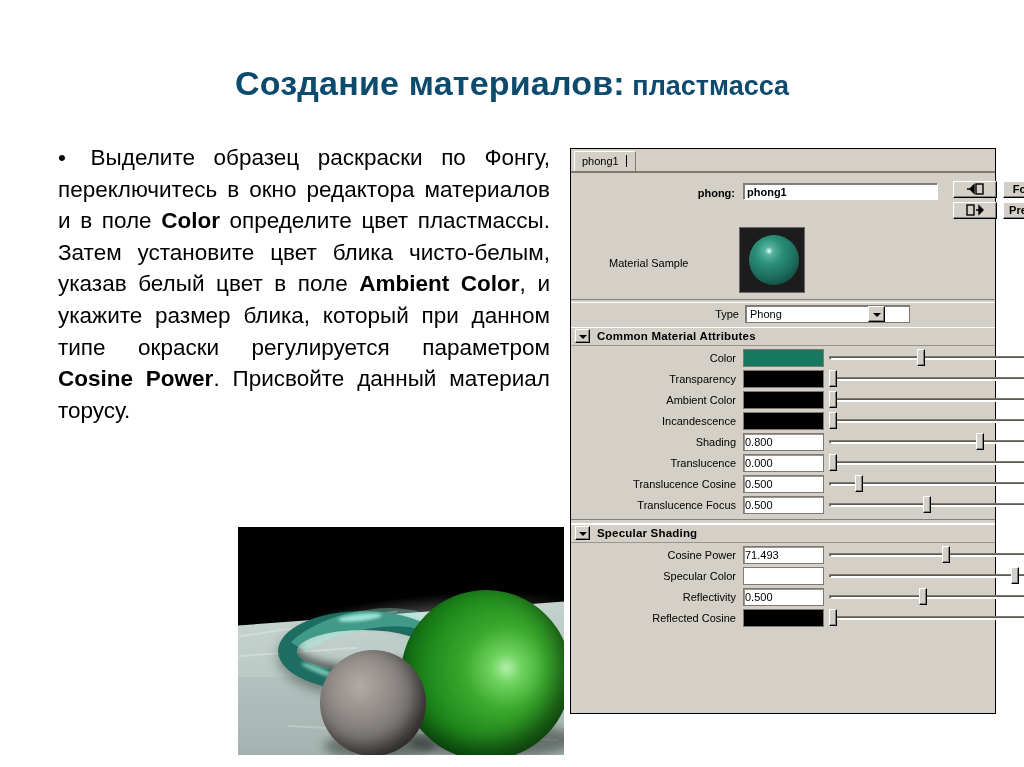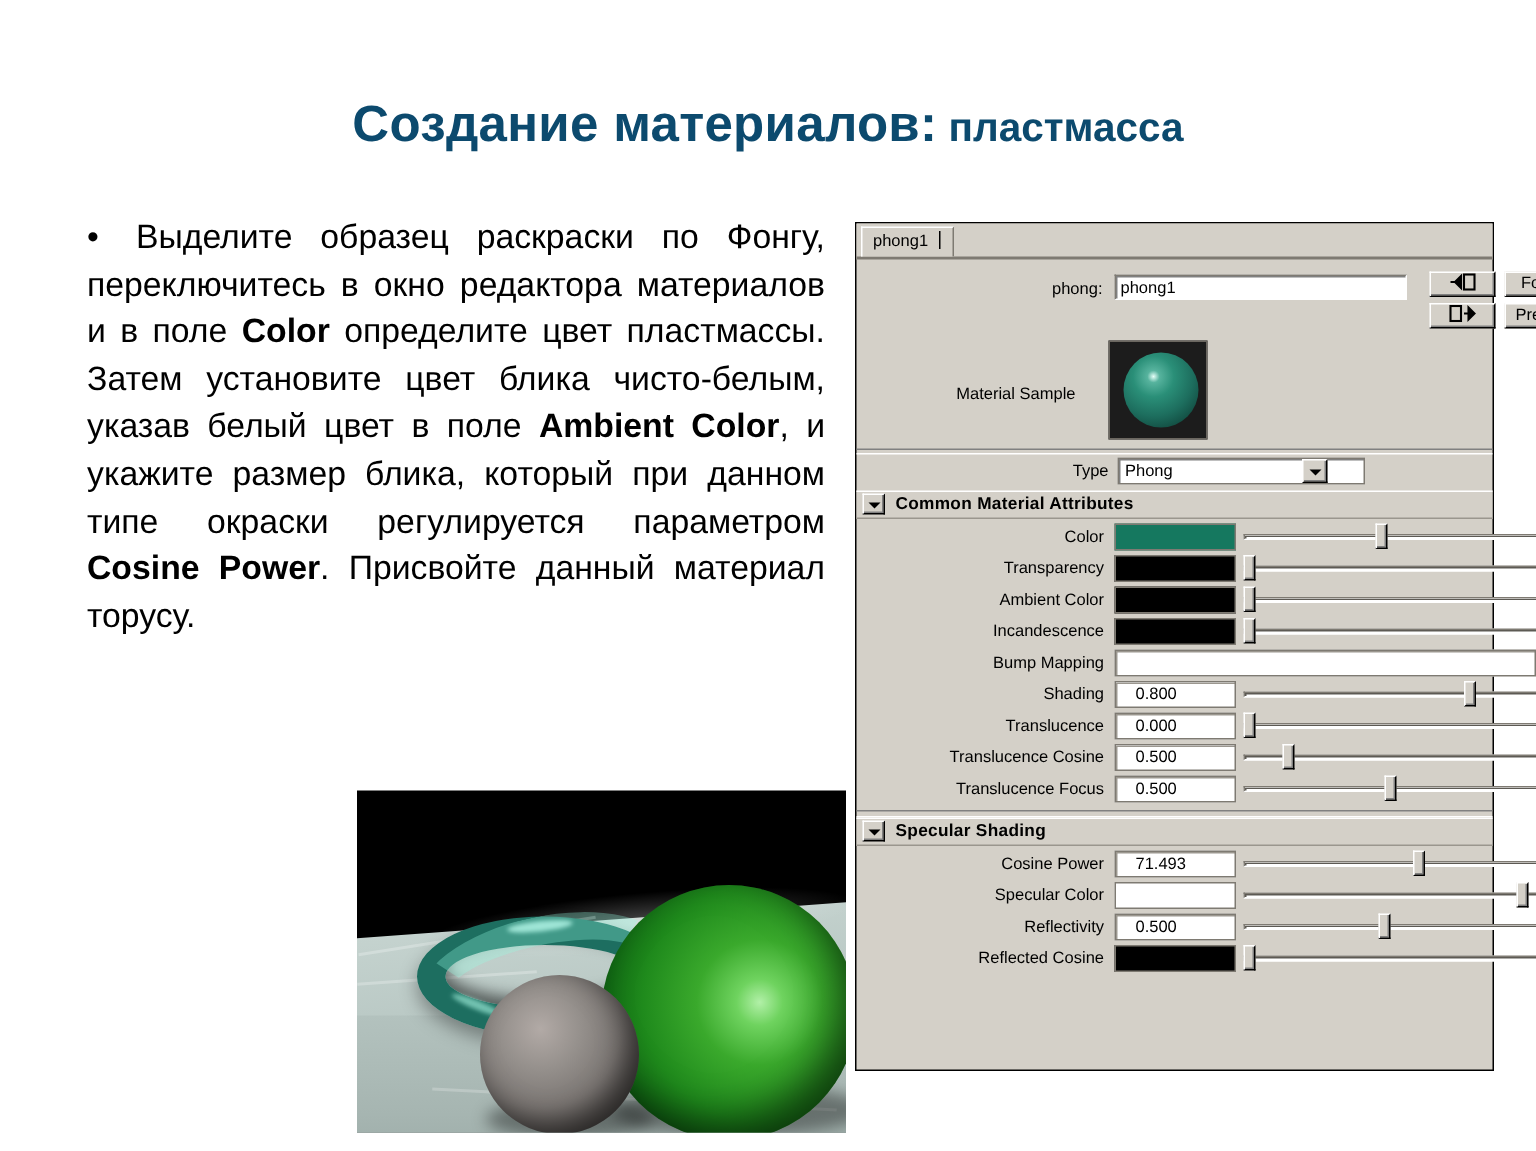--- a/index.html
+++ b/index.html
@@ -111,21 +111,21 @@
     border-left:1px solid #fff;border-top:1px solid #fff;
     border-right:1px solid #7e7a72;
     font-size:11px;
   }
   .tab .caret{display:inline-block;width:1px;height:12px;background:#000;
     margin-left:7px;vertical-align:-2px;}
 
   .panelbody{padding:0;}
 
   
-  .namerow{position:relative;height:56px;}
+  .namerow{position:relative;height:56px;font-weight:bold;}
   .name-label{
     position:absolute;left:104px;top:14px;width:60px;text-align:right;font-size:11px;
   }
   .name-field{
     position:absolute;left:172px;top:10px;width:195px;height:17px;
     background:#fff;border:1px solid #7e7a72;border-right-color:#fff;border-bottom-color:#fff;
     box-shadow:inset 1px 1px 0 #808080;
     font-size:11px;line-height:17px;padding-left:3px;box-sizing:border-box;
   }
   .btn3d{
@@ -137,21 +137,21 @@
   .nav-btn{position:absolute;width:44px;height:17px;}
   .nav-btn.n1{left:382px;top:8px;}
   .nav-btn.n2{left:382px;top:29px;}
   .nav-btn svg{vertical-align:middle;}
   .sq-btn{position:absolute;width:52px;height:17px;line-height:15px;}
   .sq-btn.b1{left:432px;top:8px;}
   .sq-btn.b2{left:432px;top:29px;}
 
   
   .samplerow{position:relative;height:74px;}
-  .sample-label{position:absolute;left:26px;top:28px;width:120px;text-align:right;font-size:11px;}
+  .sample-label{position:absolute;left:38px;top:28px;width:120px;text-align:left;font-size:11px;}
   .sample-box{
     position:absolute;left:168px;top:-2px;width:66px;height:66px;
     background:#1c1c1c;border:1px solid #6b6760;box-sizing:border-box;
     overflow:hidden;
   }
   .sample-sphere{
     position:absolute;left:9px;top:7px;width:50px;height:50px;border-radius:50%;
     background:radial-gradient(circle at 40% 32%,#e6fff8 0%,#57b39e 9%,#2a8f78 30%,#1d6e5e 58%,#10463c 85%,#0a2b26 100%);
   }
   .sample-sep{
@@ -201,21 +201,21 @@
     position:absolute;left:0;top:4px;width:165px;text-align:right;font-size:11px;
     color:#000;
   }
   .row .swatch{
     position:absolute;left:172px;top:1px;width:81px;height:18px;
     border:1px solid #7e7a72;box-sizing:border-box;
   }
   .row .valfield{
     position:absolute;left:172px;top:1px;width:81px;height:18px;
     background:#fff;border:1px solid #7e7a72;box-shadow:inset 1px 1px 0 #9b978f;
-    box-sizing:border-box;font-size:11px;line-height:16px;padding-left:13px;
+    box-sizing:border-box;font-size:11px;line-height:16px;padding-left:1px;
   }
   .row .widefield{
     position:absolute;left:172px;top:1px;width:281px;height:18px;
     background:#fff;border:1px solid #7e7a72;box-shadow:inset 1px 1px 0 #9b978f;
     box-sizing:border-box;
   }
   .row .slider{
     position:absolute;left:258px;top:1px;width:196px;height:18px;
   }
   .row .slider .track{
@@ -341,24 +341,20 @@
           </div>
           <div class="row">
             <div class="rlabel">Incandescence</div>
             <div class="swatch" style="background: rgb(0, 0, 0);"></div>
             <div class="slider">
               <div class="track"></div>
               <div class="thumb" style="left: calc(0% + 0px);"></div>
             </div>
           </div>
           <div class="row">
-            <div class="rlabel">Bump Mapping</div>
-            <div class="widefield"></div>
-          </div>
-          <div class="row">
             <div class="rlabel">Shading</div>
             <div class="valfield">0.800</div>
             <div class="slider">
               <div class="track"></div>
               <div class="thumb" style="left: calc(78% - 6.24px);"></div>
             </div>
           </div>
           <div class="row">
             <div class="rlabel">Translucence</div>
             <div class="valfield">0.000</div>

